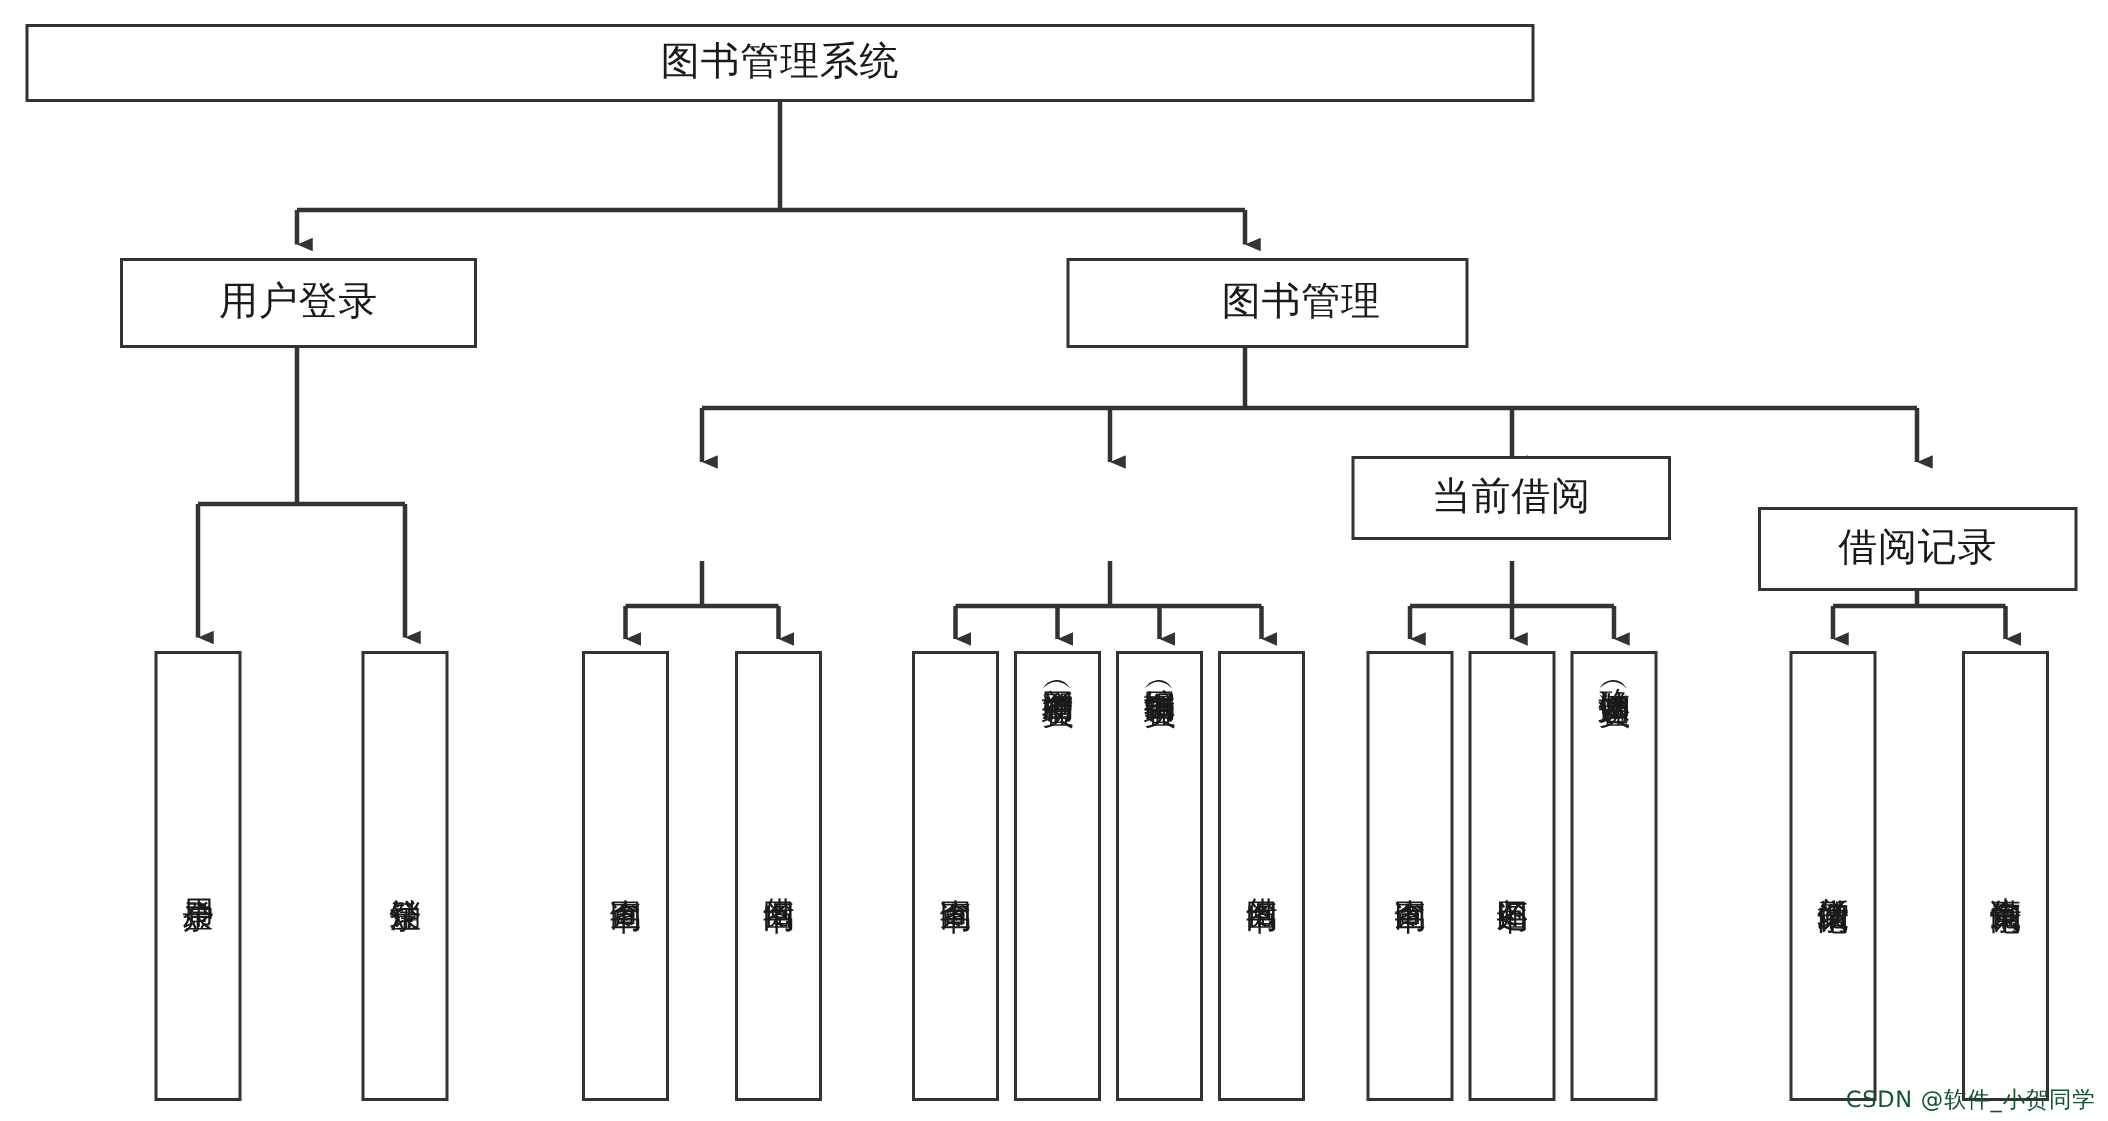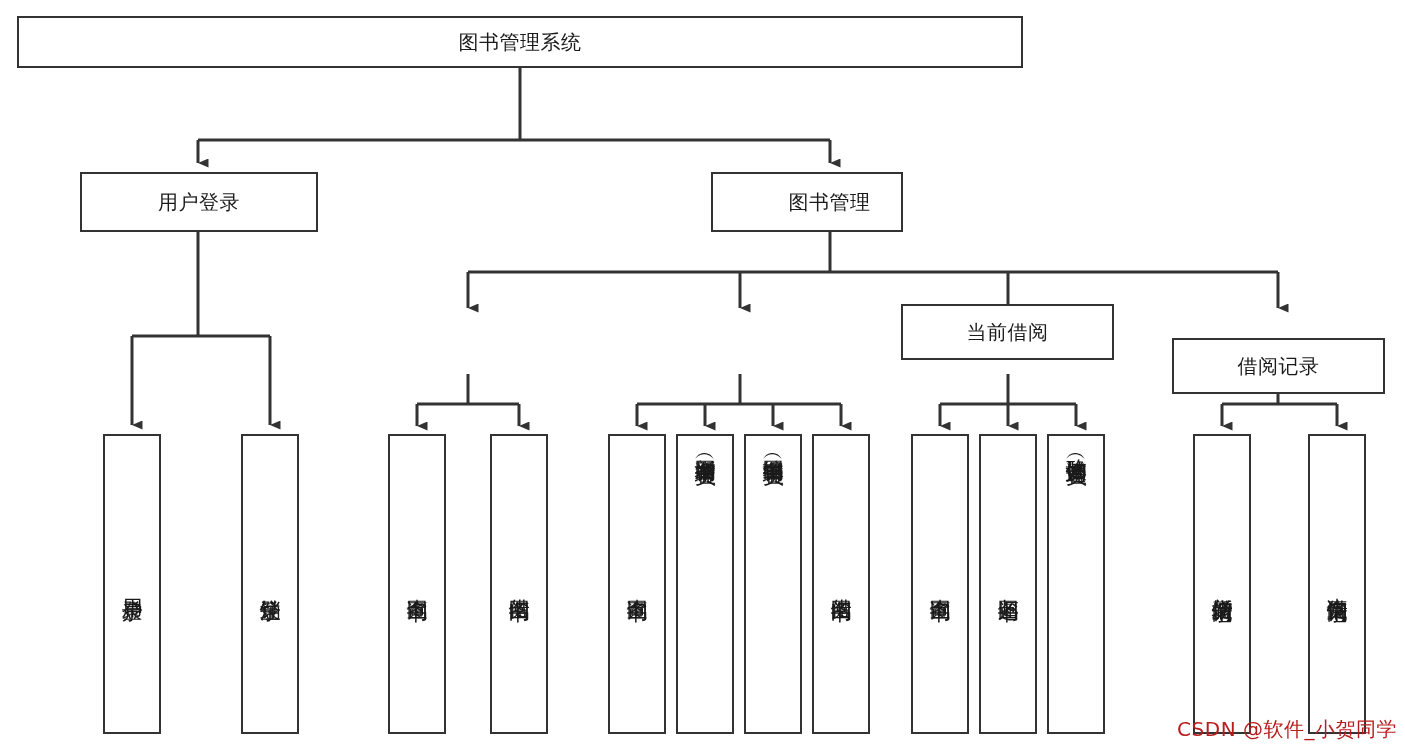--- a/index.html
+++ b/index.html
@@ -31,21 +31,21 @@
     box-sizing: border-box;
     background: #ffffff;
     border: 2px solid #333333;
     display: flex;
     align-items: center;
     justify-content: center;
     text-align: center;
     color: #1a1a1a;
   }
   .node.horiz {
-    font-size: 20px;
+    font-size: 26px;
     line-height: 1.2;
     letter-spacing: 0.5px;
   }
   .node.vert {
     writing-mode: vertical-rl;
     text-orientation: upright;
     font-size: 21px;
     line-height: 1.25;
     letter-spacing: 1px;
     padding: 6px 0;
@@ -56,22 +56,22 @@
     justify-content: flex-start;
   }
   .node-label {
     display: block;
     white-space: pre-line;
   }
   .watermark {
     position: absolute;
     right: 8px;
     bottom: 4px;
-    font-size: 20px;
-    color: #b91c1c;
+    font-size: 15px;
+    color: #14532d;
     letter-spacing: 0.5px;
     white-space: nowrap;
   }
 </style>
 </head>
 <body>
 
 <div id="canvas">
 
   <svg id="edges" viewBox="0 0 1405 747" width="1405" height="747" xmlns="http://www.w3.org/2000/svg">
@@ -124,21 +124,21 @@
     </g>
   </svg>
 
   <div class="node horiz" style="left:17px; top:16px; width:1006px; height:52px;">
     <span class="node-label">图书管理系统</span>
   </div>
 
   <div class="node horiz" style="left:80px; top:172px; width:238px; height:60px;">
     <span class="node-label">用户登录</span>
   </div>
-  <div class="node horiz" style="left:711px; top:172px; width:192px; height:60px;padding-left:45px;">
+  <div class="node horiz" style="left:711px; top:172px; width:268px; height:60px;padding-left:45px;">
     <span class="node-label">图书管理</span>
   </div>
 
   <div class="node horiz" style="left:901px; top:304px; width:213px; height:56px;">
     <span class="node-label">当前借阅</span>
   </div>
   <div class="node horiz" style="left:1172px; top:318px; width:213px; height:56px;margin-top:20px;">
     <span class="node-label">借阅记录</span>
   </div>
 

